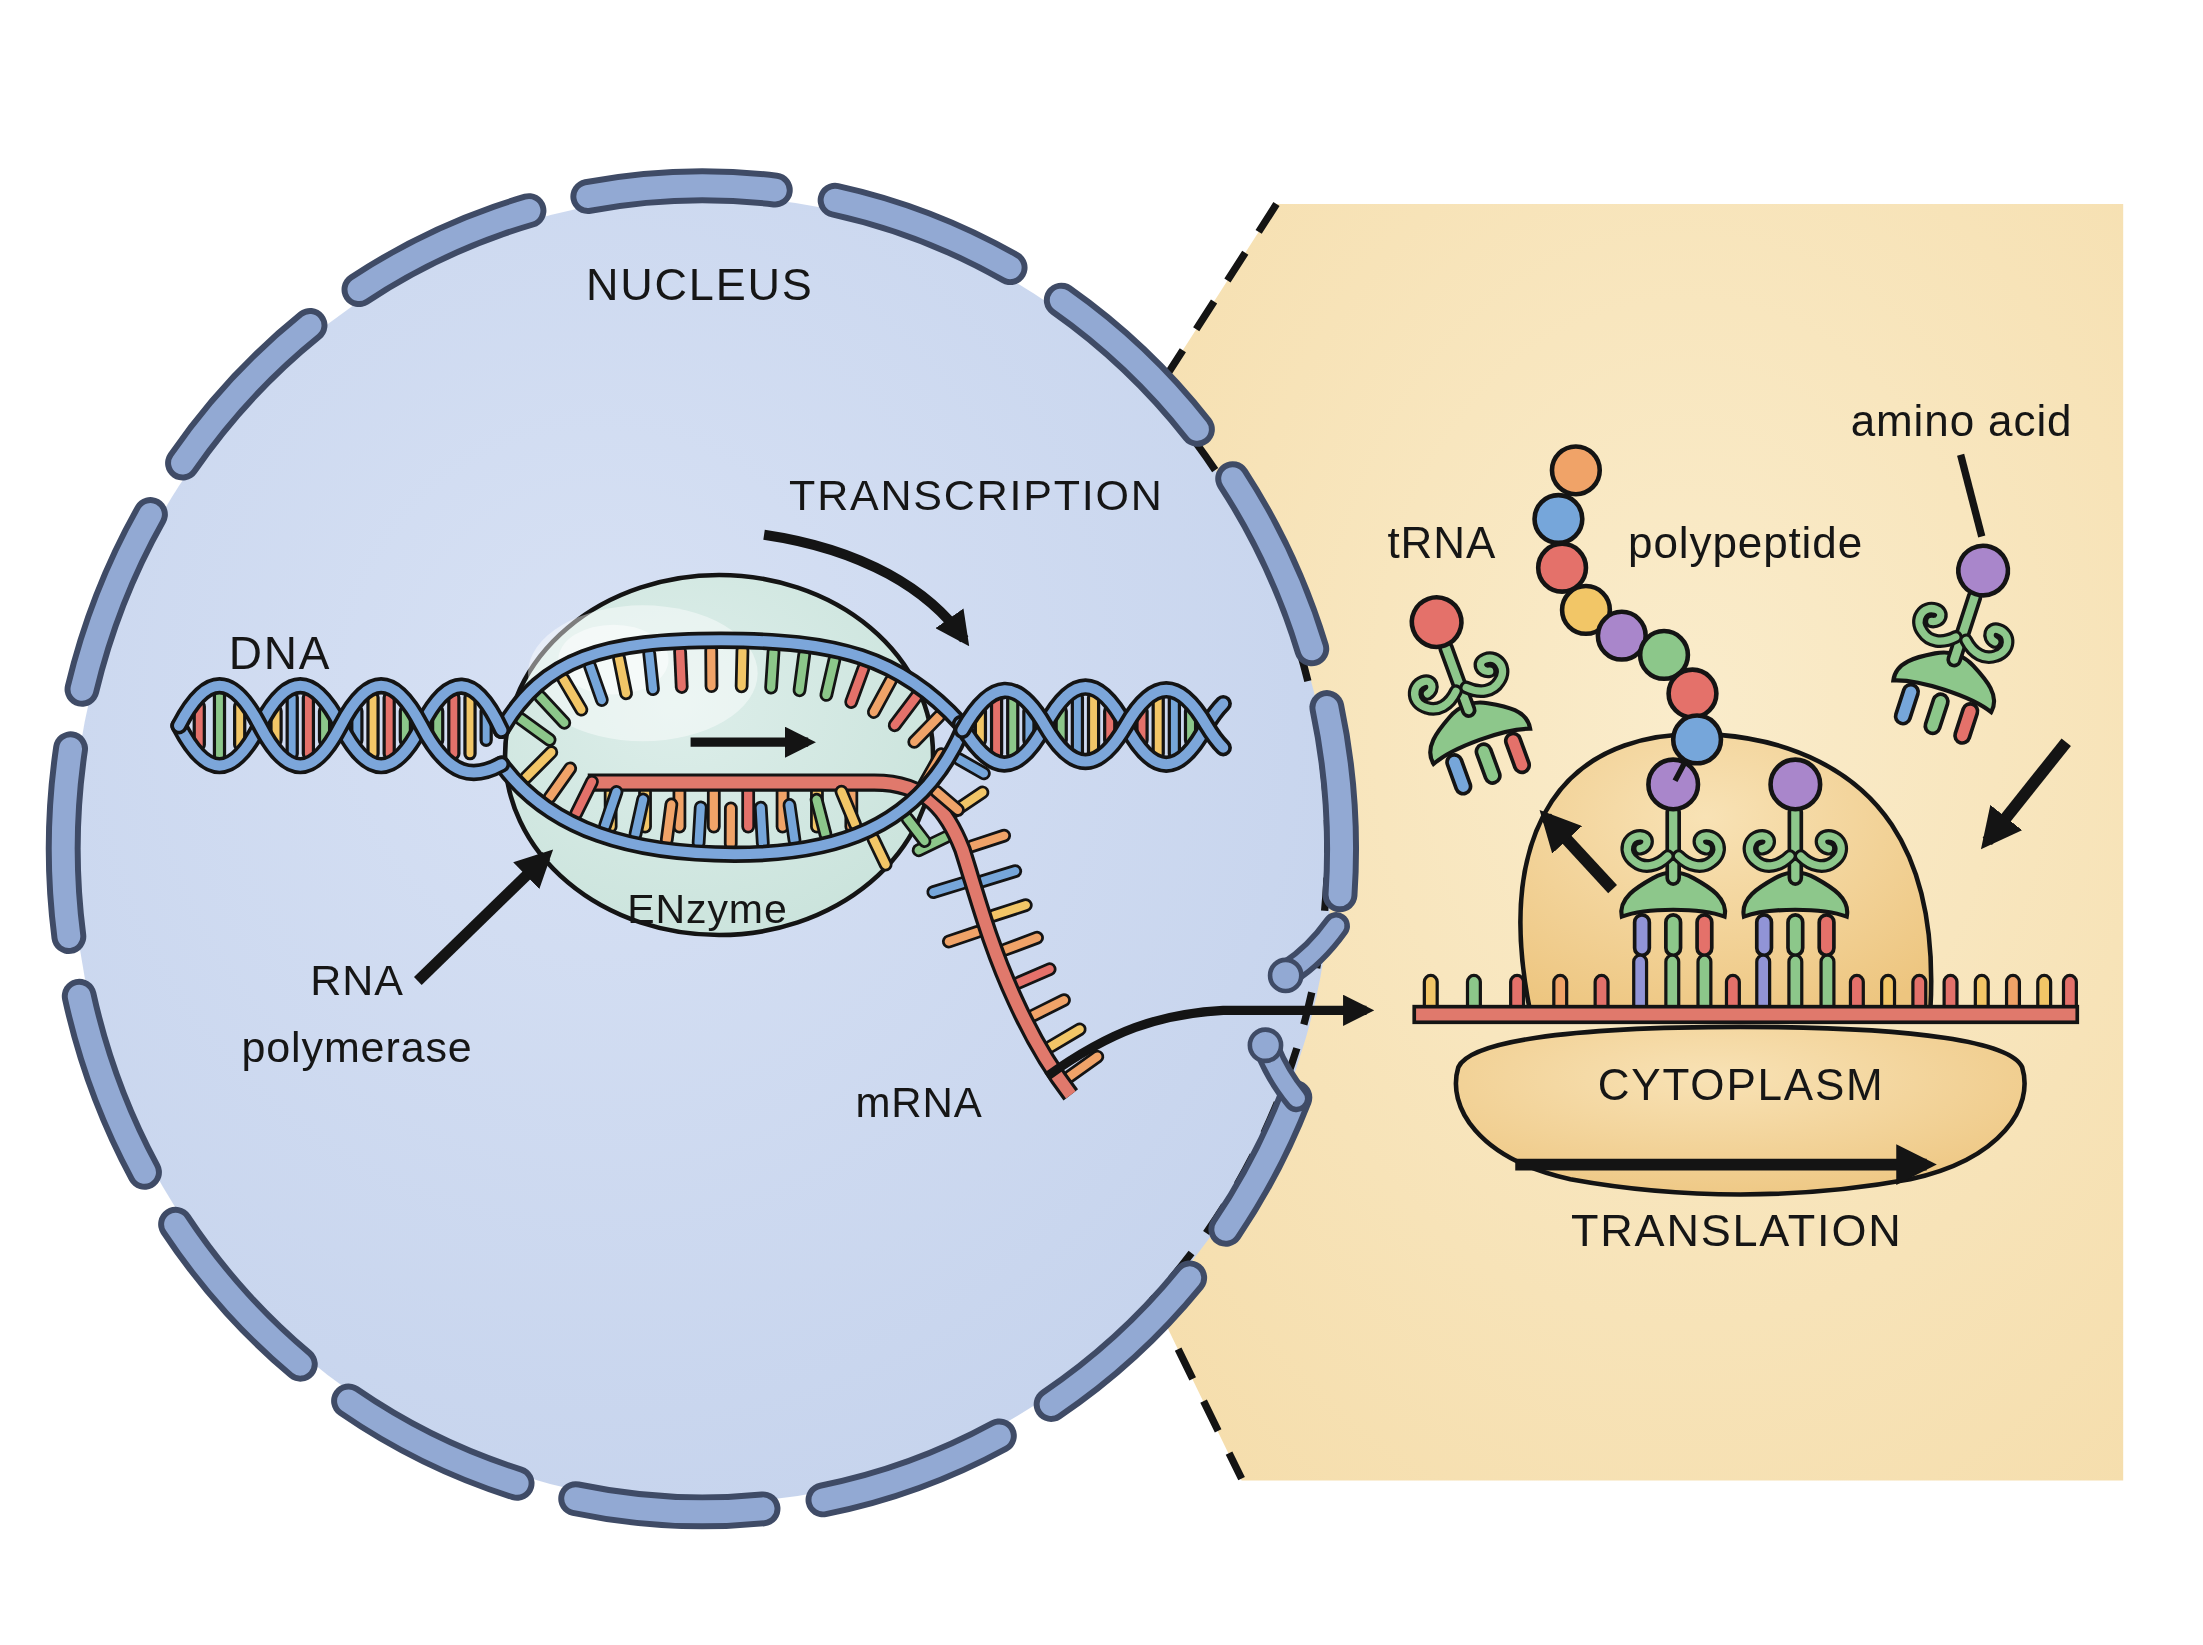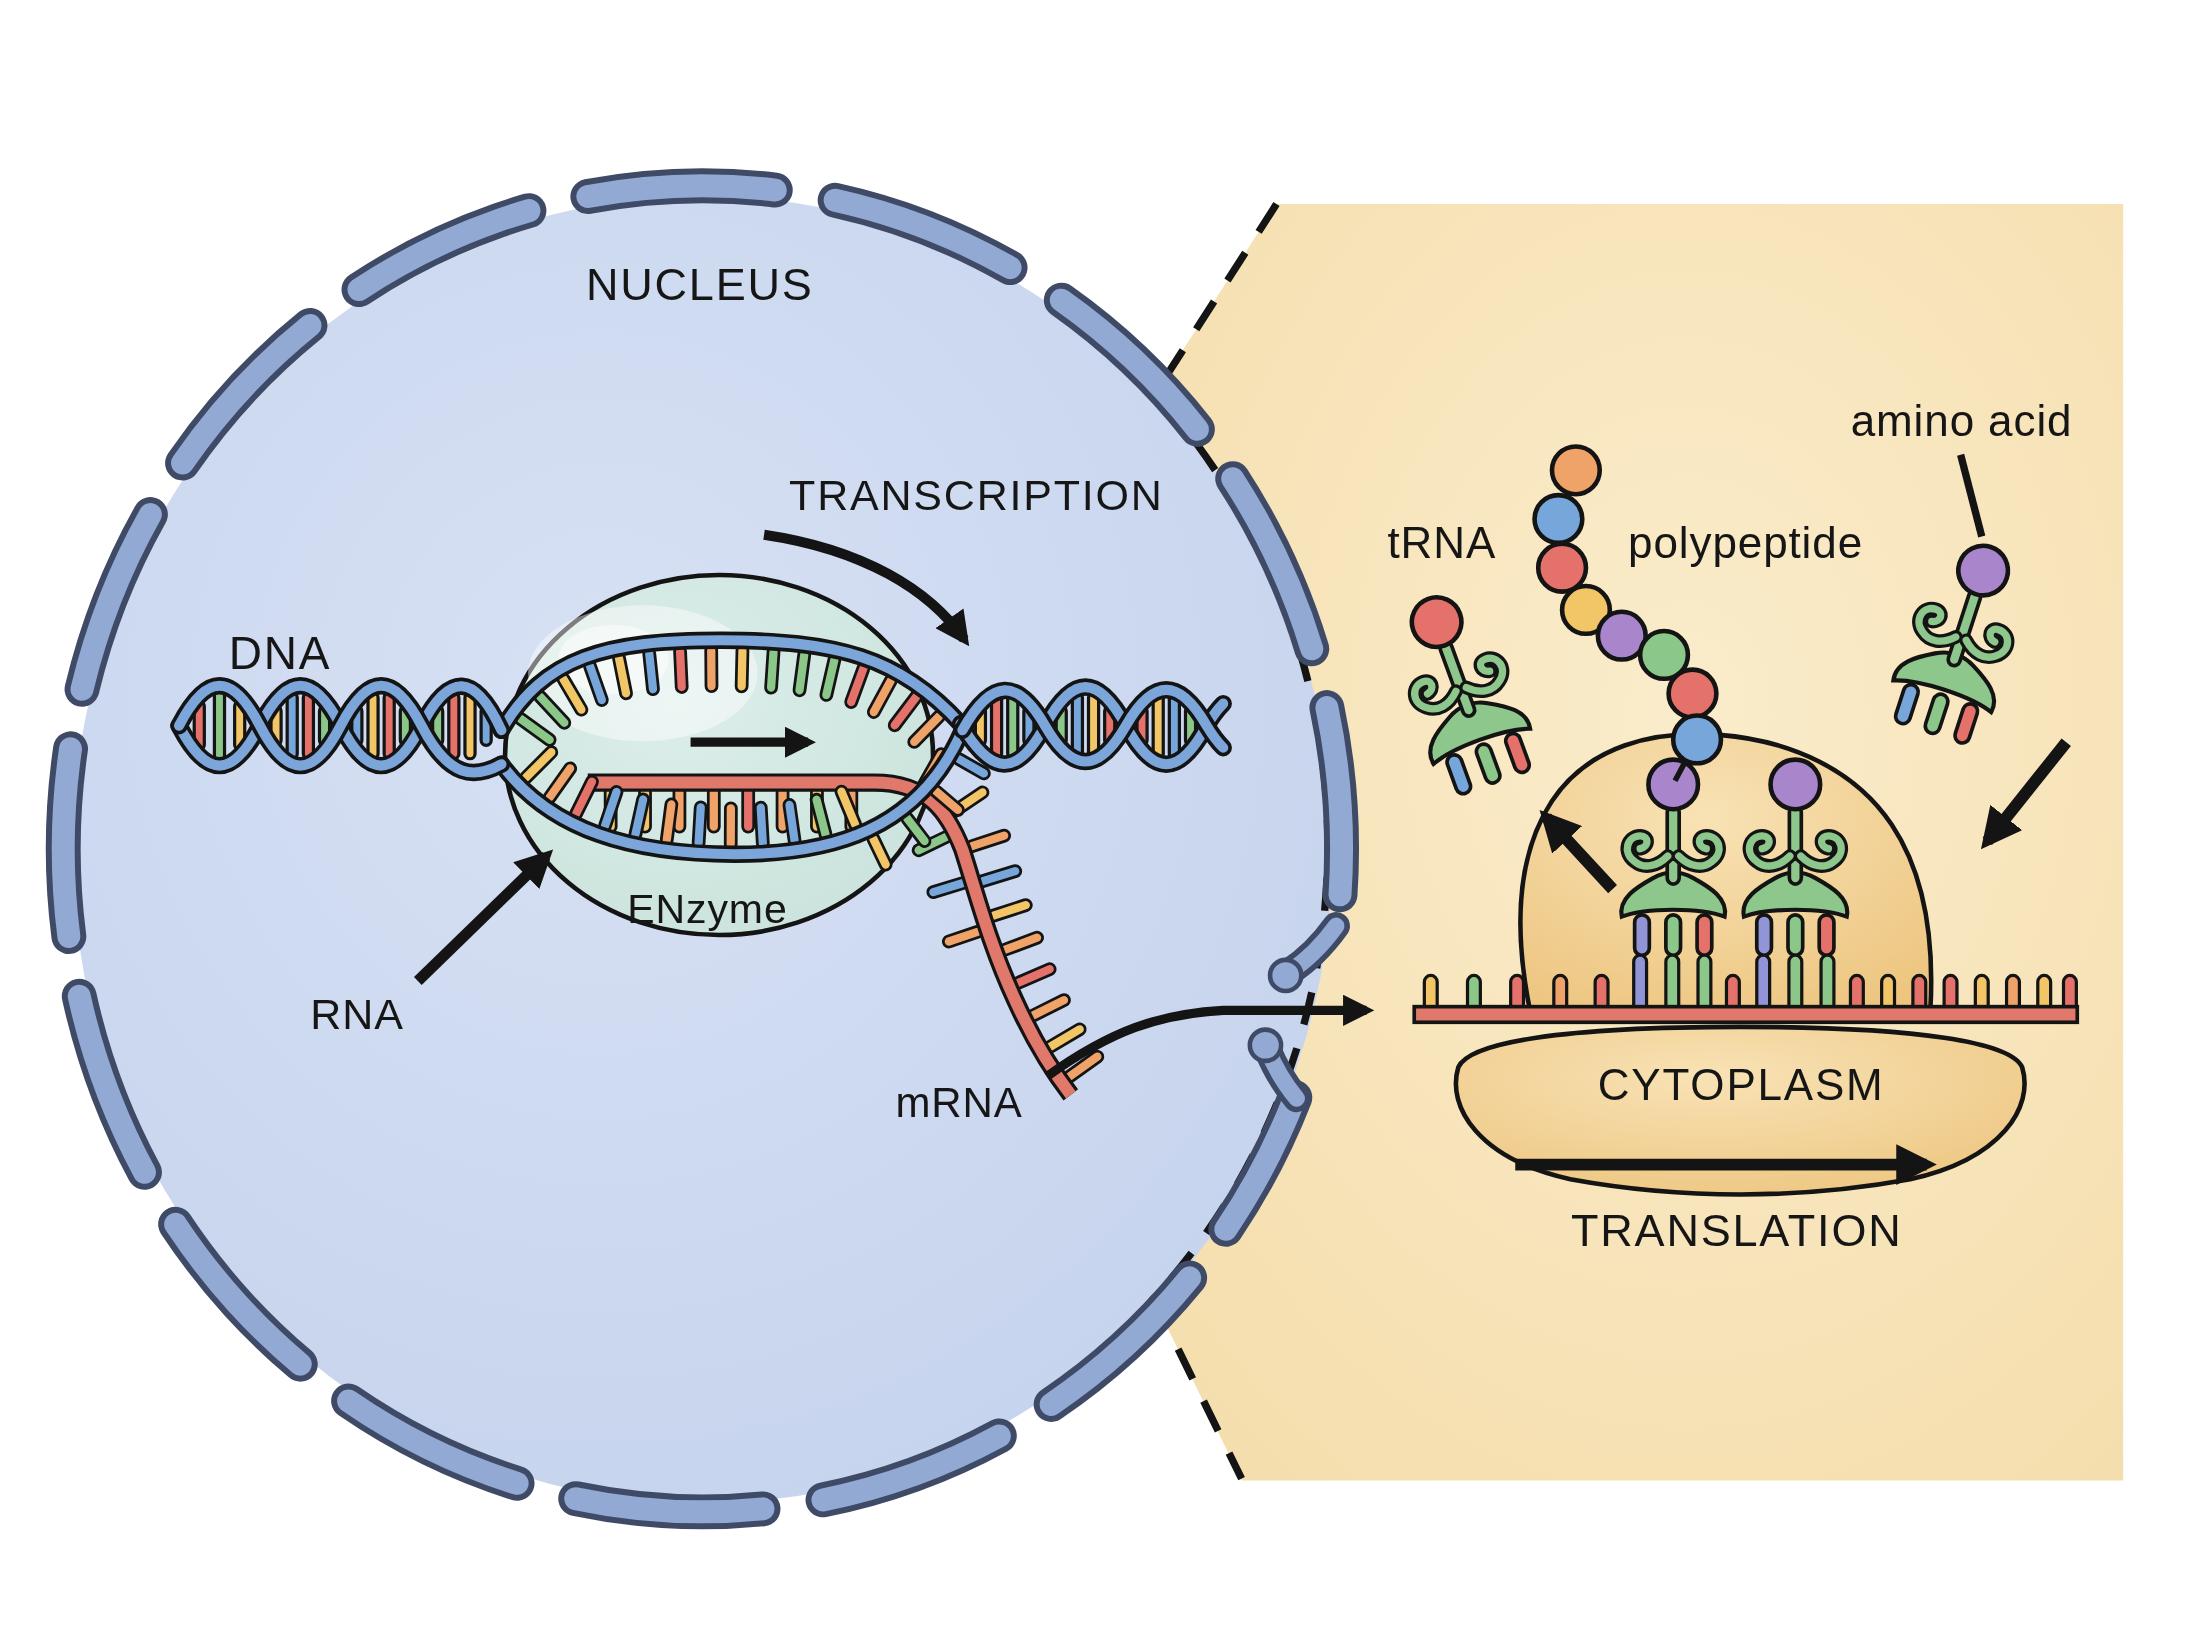--- a/index.html
+++ b/index.html
@@ -335,23 +335,24 @@
   <path d="M 2250,808 L 2164,916" fill="none" stroke="#141414" stroke-width="13" marker-end="url(#ah)"></path>
   <path d="M 2135,495 L 2158,584" fill="none" stroke="#141414" stroke-width="8"></path>
   <path d="M 1650,1268 L 2098,1268" fill="none" stroke="#141414" stroke-width="13" marker-end="url(#ah)"></path>
 </svg>
 
 <div class="lbl caps" style="left:31.75%;top:17.3%;font-size:45px;">NUCLEUS</div>
 <div class="lbl caps" style="left:44.3%;top:30.1%;font-size:43px;">TRANSCRIPTION</div>
 <div class="lbl caps" style="left:12.7%;top:39.7%;font-size:46px;">DNA</div>
 <div class="lbl" style="left:16.2%;top:61.6%;font-size:43px;line-height:1.55;">
   <div>RNA</div>
+  <div>polymerase</div>
 </div>
 <div class="lbl" style="left:32.1%;top:55.2%;font-size:41px;">ENzyme</div>
-<div class="lbl" style="left:41.7%;top:67.0%;font-size:42px;margin-left:40px;">mRNA</div>
+<div class="lbl" style="left:41.7%;top:67.0%;font-size:42px;">mRNA</div>
 <div class="lbl" style="left:64.6%;top:33.0%;font-size:44px;margin-left:18px;">tRNA</div>
 <div class="lbl" style="left:79.2%;top:33.0%;font-size:44px;">polypeptide</div>
 <div class="lbl" style="left:89.0%;top:25.6%;font-size:44px;">amino acid</div>
 <div class="lbl caps" style="left:79.0%;top:65.9%;font-size:44px;">CYTOPLASM</div>
 <div class="lbl caps" style="left:78.8%;top:74.8%;font-size:45px;">TRANSLATION</div>
 
 </div>
 
 
 </body></html>

